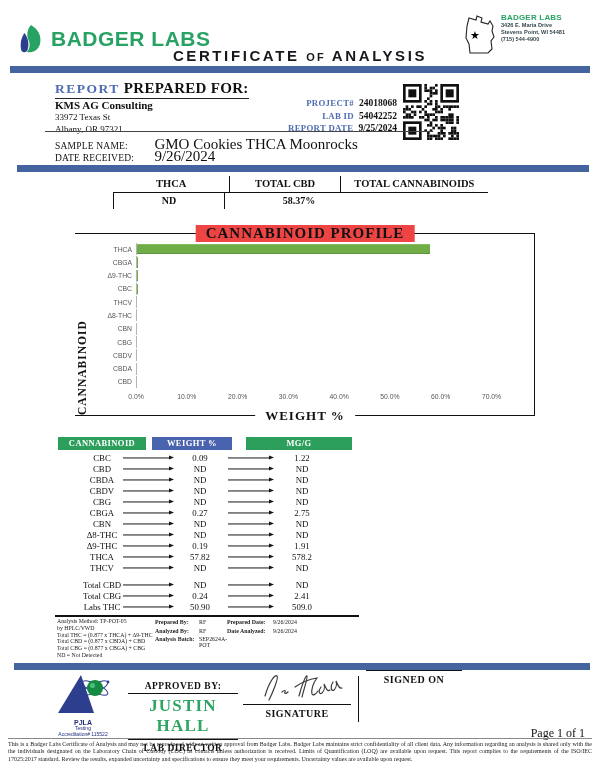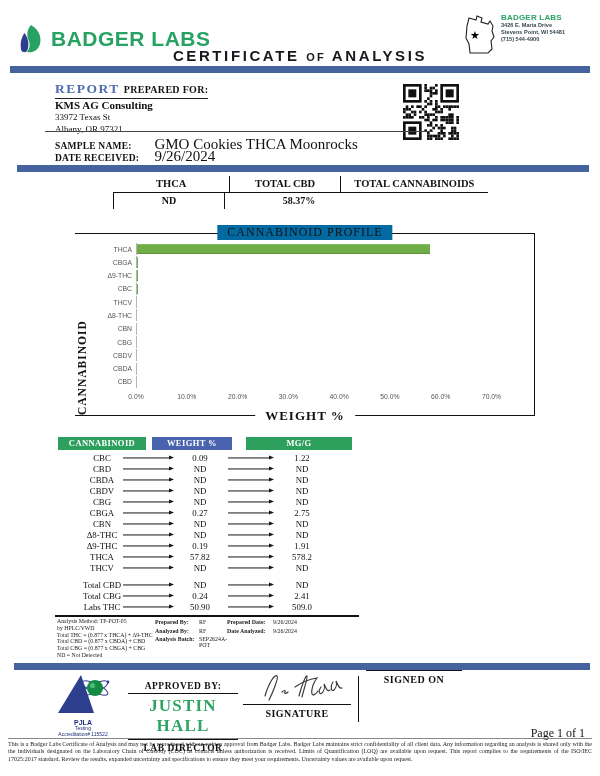--- a/index.html
+++ b/index.html
@@ -16,48 +16,48 @@
   .lab-card .lab-addr{font-family:"Liberation Sans",sans-serif;font-weight:700;font-size:5.6px;color:#37474f;line-height:7px;}
 
   .bluebar{background:#45639F;height:7px;}
   .bar1{left:10px;top:66px;width:580px;}
   .bar2{left:17px;top:165px;width:572px;}
   .bar3{left:14px;top:663px;width:576px;}
 
   
   .rpt-head{left:55px;top:79px;border-bottom:1.6px solid #222;padding-bottom:1px;}
   .rpt-word{color:#4E6CB0;font-size:13.5px;font-weight:700;letter-spacing:1.5px;}
-  .rpt-rest{font-size:10px;font-weight:700;letter-spacing:.3px;}
+  .rpt-rest{font-size:15px;font-weight:700;letter-spacing:.3px;}
   .client{left:55px;top:98px;}
   .client .c-name{font-weight:700;font-size:11px;line-height:14px;}
   .client .c-line{font-size:9px;line-height:11.5px;}
   .meta{left:255px;top:98px;width:142px;}
   .meta .m-row{display:flex;justify-content:flex-end;gap:5px;height:12.5px;align-items:baseline;}
   .meta .m-label{color:#4E6CB0;font-weight:700;font-size:8.8px;letter-spacing:.3px;}
   .meta .m-value{font-weight:700;font-size:9.5px;}
   .qr{left:403px;top:84px;width:56px;height:56px;}
   .thin-line{left:45px;top:131px;width:388px;border-top:1px solid #444;height:0;}
   .sample{left:55px;top:136px;font-size:9.5px;}
   .sample .s-row{height:12px;}
-  .sample .s-label{display:inline-block;width:97px;font-weight:700;letter-spacing:.2px;}
+  .sample .s-label{display:inline-block;width:97px;font-weight:400;letter-spacing:.2px;}
   .sample .s-value{font-size:15px;}
 
   
   .summary{left:113px;top:176px;width:375px;}
   .sum-row{display:flex;text-align:center;font-weight:700;}
   .sum-row .sc{padding:2px 0 3px;}
   .sum-row .sc1{width:117px;}
   .sum-row .sc2{width:110px;border-left:1.3px solid #111;}
   .sum-row .sc3{width:148px;border-left:1.3px solid #111;}
   .sum-head{font-size:10.5px;border-bottom:1.6px solid #111;}
   .sum-vals{font-size:10px;}
 
   
   .chart-box{left:75px;top:233px;width:458px;height:181px;border:1.5px solid #111;}
-  .chart-title{position:absolute;top:-9px;left:50%;transform:translateX(-50%);background:#0369a1;padding:0 10px;font-weight:400;font-size:12px;letter-spacing:1px;white-space:nowrap;}
+  .chart-title{position:absolute;top:-9px;left:50%;transform:translateX(-50%);background:#ef4444;padding:0 10px;font-weight:700;font-size:15px;letter-spacing:1px;white-space:nowrap;}
   .chart-xlabel{position:absolute;bottom:-9px;left:50%;transform:translateX(-50%);background:#fff;padding:0 10px;font-weight:700;font-size:13px;letter-spacing:1px;white-space:nowrap;}
   .chart-ylabel{position:absolute;left:-1px;top:0;height:100%;display:flex;align-items:center;font-weight:700;font-size:11.5px;letter-spacing:1px;writing-mode:vertical-rl;transform:rotate(180deg);background:#fff;padding:0 1px;}
   .chart-rows{position:absolute;left:16px;top:9px;right:12px;bottom:27px;display:flex;flex-direction:column;justify-content:space-between;}
   .crow{display:flex;align-items:center;height:12px;}
   .clab{width:40px;text-align:right;padding-right:4px;font-family:"Liberation Sans",sans-serif;font-size:6.8px;color:#555;}
   .ctrack{flex:1;align-self:stretch;border-left:1px solid #b5b5b5;display:flex;align-items:center;}
   .cbar{height:8.5px;background:#70AD47;border-top:1px solid #84bb5e;border-bottom:1px solid #5e9140;}
   .chart-xticks{position:absolute;left:60px;right:12px;bottom:13px;height:9px;}
   .chart-xticks span{position:absolute;transform:translateX(-50%);font-family:"Liberation Sans",sans-serif;font-size:6.8px;color:#555;white-space:nowrap;}
 
@@ -151,20 +151,34 @@
     <span class="rpt-word">REPORT</span>
     <span class="rpt-rest">PREPARED FOR:</span>
   </div>
 
   <div class="abs client">
     <div class="c-name">KMS AG Consulting</div>
     <div class="c-line">33972 Texas St</div>
     <div class="c-line">Albany, OR 97321</div>
   </div>
 
+  <div class="abs meta">
+    <div class="m-row">
+      <span class="m-label">PROJECT#</span>
+      <span class="m-value">24018068</span>
+    </div>
+    <div class="m-row">
+      <span class="m-label">LAB ID</span>
+      <span class="m-value">54042252</span>
+    </div>
+    <div class="m-row">
+      <span class="m-label">REPORT DATE</span>
+      <span class="m-value">9/25/2024</span>
+    </div>
+  </div>
 
   <svg class="abs qr" id="qr-svg" viewBox="0 0 21 21" fill="#111">
       <rect x="0" y="0" width="7" height="7"></rect>
       <rect x="1" y="1" width="5" height="5" fill="#fff"></rect>
       <rect x="2" y="2" width="3" height="3"></rect>
       <rect x="14" y="0" width="7" height="7"></rect>
       <rect x="15" y="1" width="5" height="5" fill="#fff"></rect>
       <rect x="16" y="2" width="3" height="3"></rect>
       <rect x="0" y="14" width="7" height="7"></rect>
       <rect x="1" y="15" width="5" height="5" fill="#fff"></rect>

